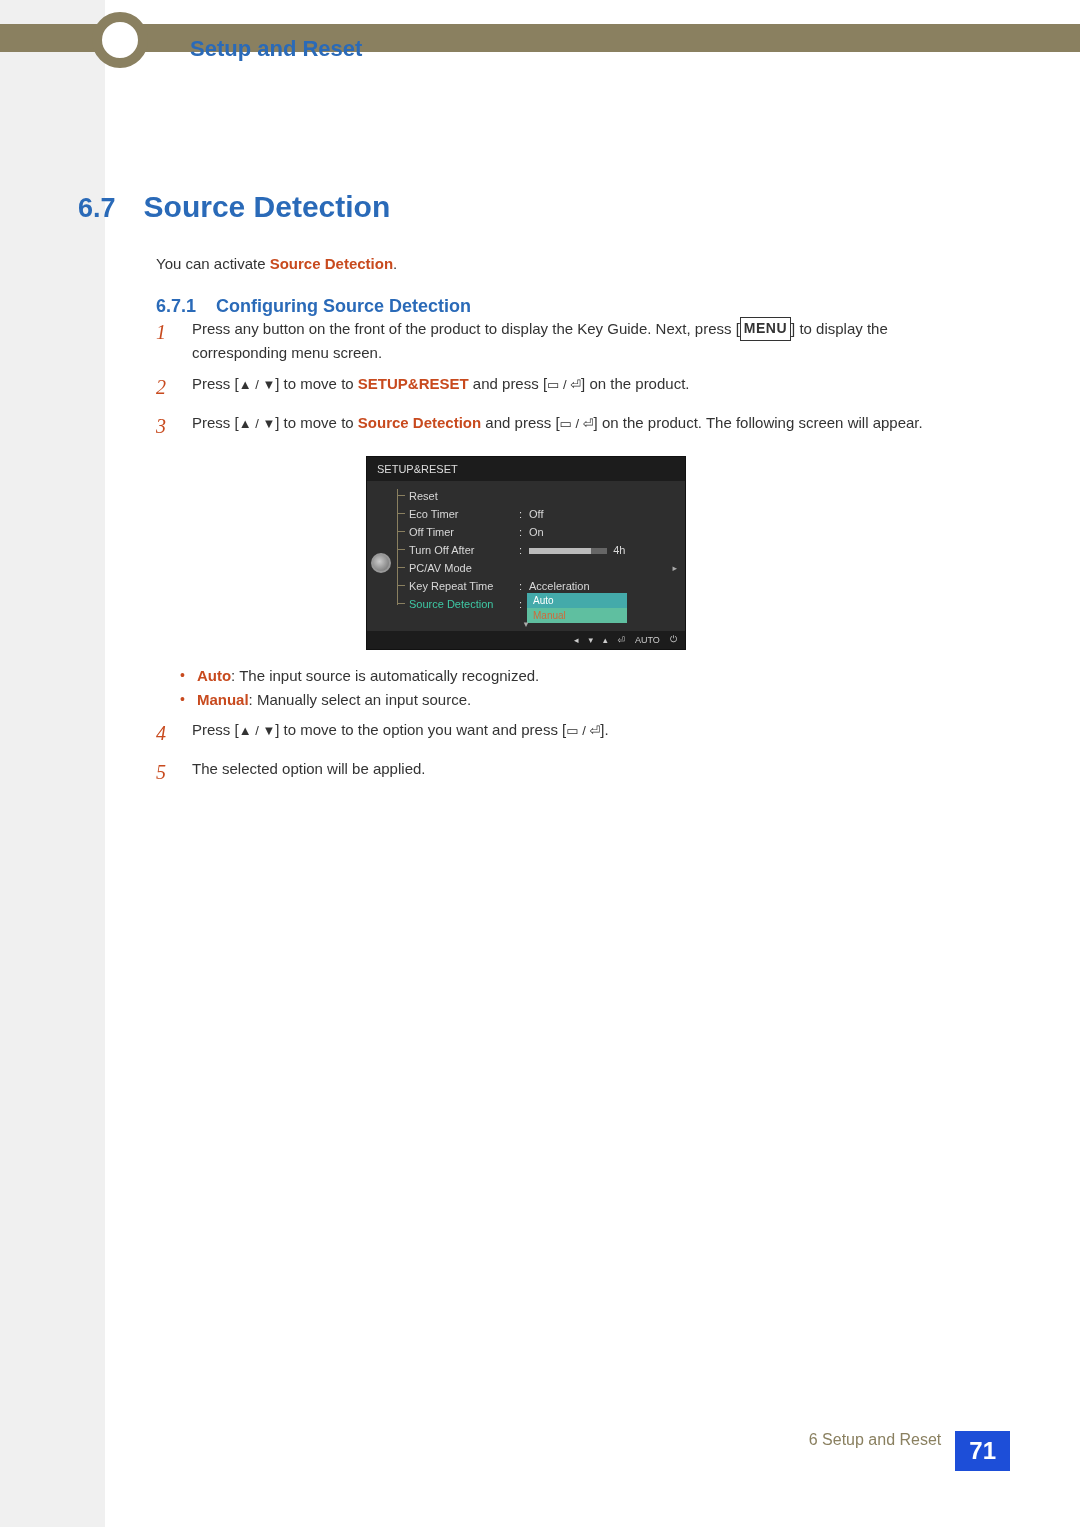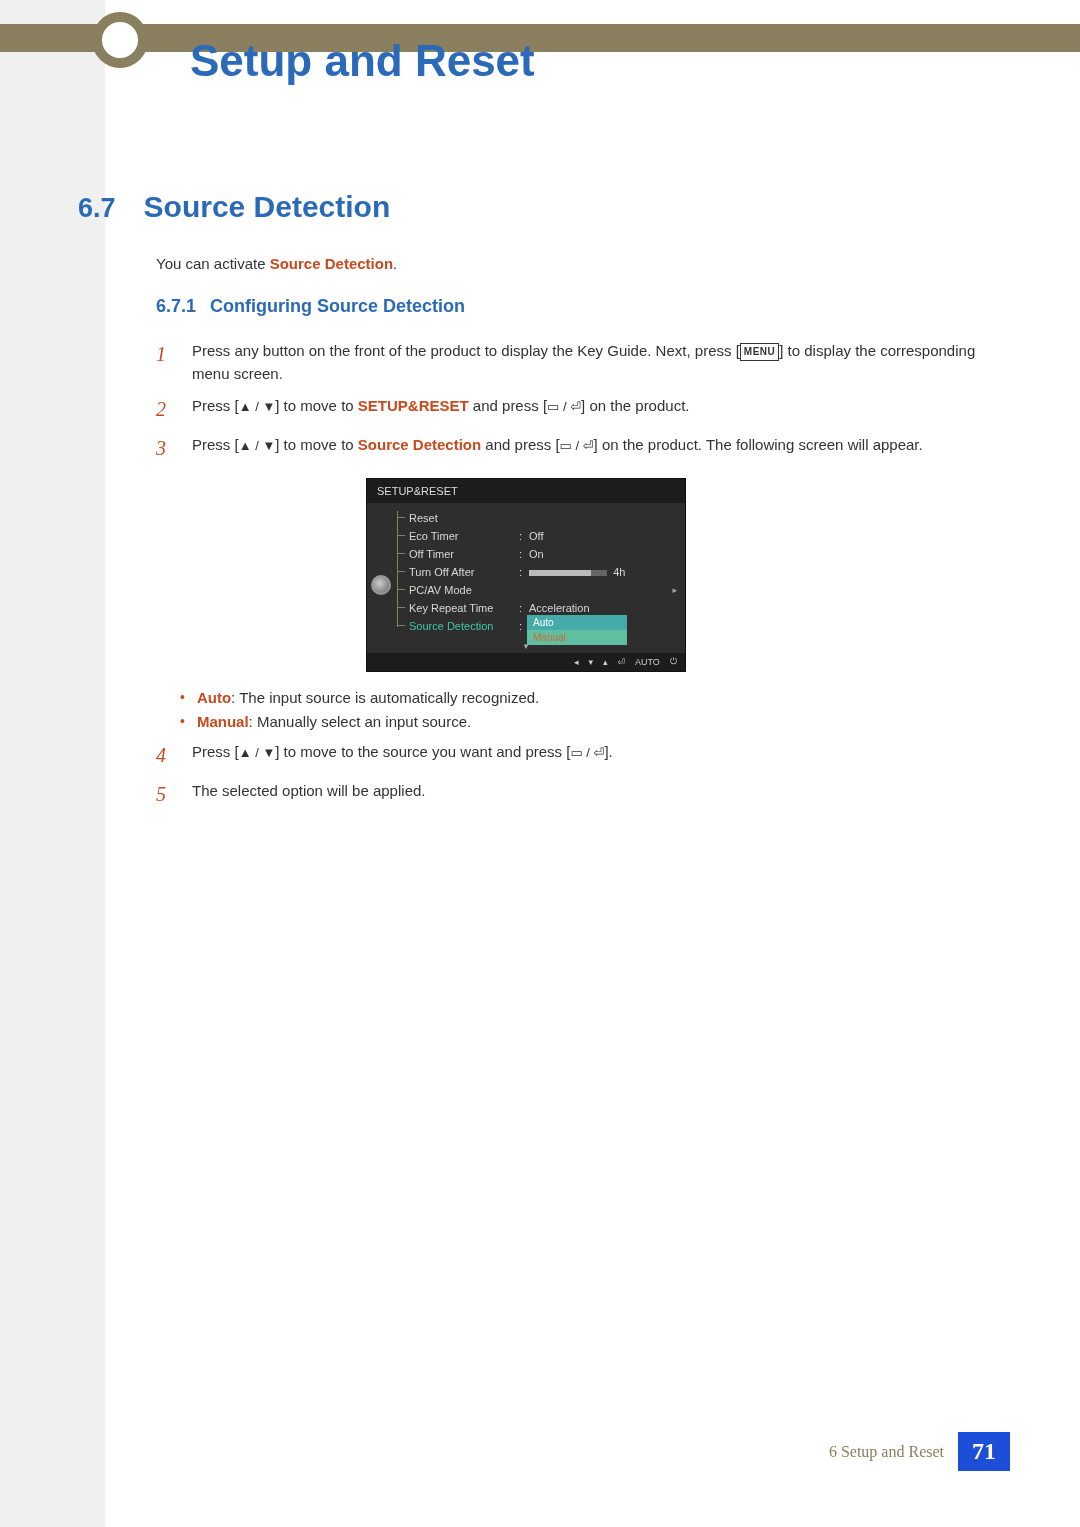--- a/index.html
+++ b/index.html
@@ -1,35 +1,35 @@
 <!DOCTYPE html>
 <html><head>
 <meta charset="utf-8">
 <style>
   * { box-sizing: border-box; margin: 0; padding: 0; }
   html, body { width: 1080px; height: 1527px; background: #fff; font-family: Arial, Helvetica, sans-serif; color: #333; }
   .page { position: relative; width: 1080px; height: 1527px; }
   .left-band { position: absolute; left: 0; top: 0; width: 105px; height: 100%; background: #f0f0f0; }
   .top-band { position: absolute; left: 0; top: 24px; width: 100%; height: 28px; background: #8a8060; }
   .circle { position: absolute; left: 92px; top: 12px; width: 56px; height: 56px; border-radius: 50%; background: #fff; border: 10px solid #8a8060; z-index: 2; }
-  .chapter-title { position: absolute; left: 190px; top: 36px; font-size: 44px; font-weight: bold; color: #2a6ab8; }
+  .chapter-title { position: absolute; left: 190px; top: 36px; font-size: 22px; font-weight: bold; color: #2a6ab8; }
   .sec-row { position: absolute; left: 78px; top: 190px; display: flex; align-items: baseline; gap: 28px; }
   .sec-num { font-size: 27px; color: #2a6ab8; font-weight: bold; }
   .sec-title { font-size: 30px; color: #2a6ab8; font-weight: bold; }
   .content { position: absolute; left: 156px; top: 255px; width: 830px; }
   .intro { font-size: 15px; margin-bottom: 24px; }
   .intro .emph { color: #c84a1e; font-weight: bold; }
-  .sub-row { display: flex; gap: 14px; margin-bottom: 22px; }
+  .sub-row { display: flex; gap: 20px; }
   .sub-num { color: #2a6ab8; font-weight: bold; font-size: 18px; }
   .sub-title { color: #2a6ab8; font-weight: bold; font-size: 18px; }
   .steps { list-style: none; }
   .step { display: flex; gap: 14px; font-size: 15px; line-height: 1.55; margin-bottom: 8px; }
   .step-num { color: #c84a1e; font-style: italic; font-size: 20px; min-width: 22px; font-family: Georgia, serif; }
   .emph { color: #c84a1e; font-weight: bold; }
-  .menu-box { display: inline-block; border: 1px solid #333; font-size: 10px; font-weight: bold; padding: 0 3px; vertical-align: 1px; letter-spacing: 0.5px; }
+  .menu-box { display: inline-block; border: 1px solid #333; font-size: 14px; font-weight: bold; padding: 0 3px; vertical-align: 1px; letter-spacing: 0.5px; }
   .glyph { font-size: 13px; }
   .osd { margin: 14px 0 14px 210px; width: 320px; background: #2e2e2e; color: #d8d8d8; font-size: 11px; position: relative; border: 1px solid #111; }
   .osd-title { background: #1c1c1c; color: #ddd; padding: 6px 10px; font-size: 11px; }
   .osd-body { padding: 6px 0 18px 0; position: relative; }
   .osd-row { display: flex; align-items: center; padding: 3px 8px 3px 42px; position: relative; }
   .osd-row .lab { width: 110px; }
   .osd-row .colon { width: 10px; }
   .osd-row .val { flex: 1; }
   .osd-row.sel .lab { color: #3ec8a4; }
   .osd-dropdown { position: absolute; left: 160px; top: 112px; width: 100px; }
@@ -39,21 +39,21 @@
   .osd-slider-fill { position: absolute; left: 0; top: 0; height: 100%; width: 80%; background: #bbb; }
   .osd-footer { background: #1c1c1c; height: 18px; display: flex; justify-content: flex-end; align-items: center; gap: 10px; padding: 0 8px; font-size: 9px; color: #ccc; }
   .osd-knob { position: absolute; left: 4px; top: 72px; width: 20px; height: 20px; border-radius: 50%; background: radial-gradient(circle at 40% 40%, #ccc, #666); border: 2px solid #999; }
   .osd-arrow-r { position: absolute; right: 8px; top: 82px; color: #aaa; font-size: 9px; }
   .osd-tree { position: absolute; left: 30px; top: 8px; width: 1px; height: 116px; background: #8a8060; }
   .osd-tick { position: absolute; left: 30px; width: 8px; height: 1px; background: #8a8060; }
   .osd-scroll { position: absolute; left: 50%; bottom: 2px; transform: translateX(-50%); color: #aaa; font-size: 9px; }
   .bullets { margin: 8px 0 6px 24px; }
   .bline { display: flex; gap: 12px; font-size: 15px; line-height: 1.6; }
   .bdot { color: #c84a1e; font-size: 14px; }
-  .footer { position: absolute; right: 70px; bottom: 56px; display: flex; align-items: center; gap: 0; font-family: Liberation Serif, serif; }
+  .footer { position: absolute; right: 70px; bottom: 56px; display: flex; align-items: flex-start; gap: 0; }
   .footer-text { color: #8a8060; font-size: 16px; padding-right: 14px; }
   .footer-page { background: #1d4ed8; color: #fff; font-size: 24px; font-weight: bold; padding: 6px 14px; }
 </style>
 </head>
 <body>
 
 <div class="page">
   <div class="left-band"></div>
   <div class="top-band"></div>
   <div class="circle"></div>
@@ -166,21 +166,21 @@
       <div class="bline">
         <span class="bdot">•</span>
         <span><span class="emph">Manual</span><span>: Manually select an input source.</span></span>
       </div>
     </div>
 
     <ol class="steps">
       <li class="step">
         <span class="step-num">4</span>
         <span>
-          <span>Press [</span><span class="glyph">▲ / ▼</span><span>] to move to the source you want and press [</span><span class="glyph">▭ / ⏎</span><span>].</span>
+          <span>Press [</span><span class="glyph">▲ / ▼</span><span>] to move to the option you want and press [</span><span class="glyph">▭ / ⏎</span><span>].</span>
         </span>
       </li>
       <li class="step">
         <span class="step-num">5</span>
         <span>The selected option will be applied.</span>
       </li>
     </ol>
   </div>
 
   <div class="footer">

